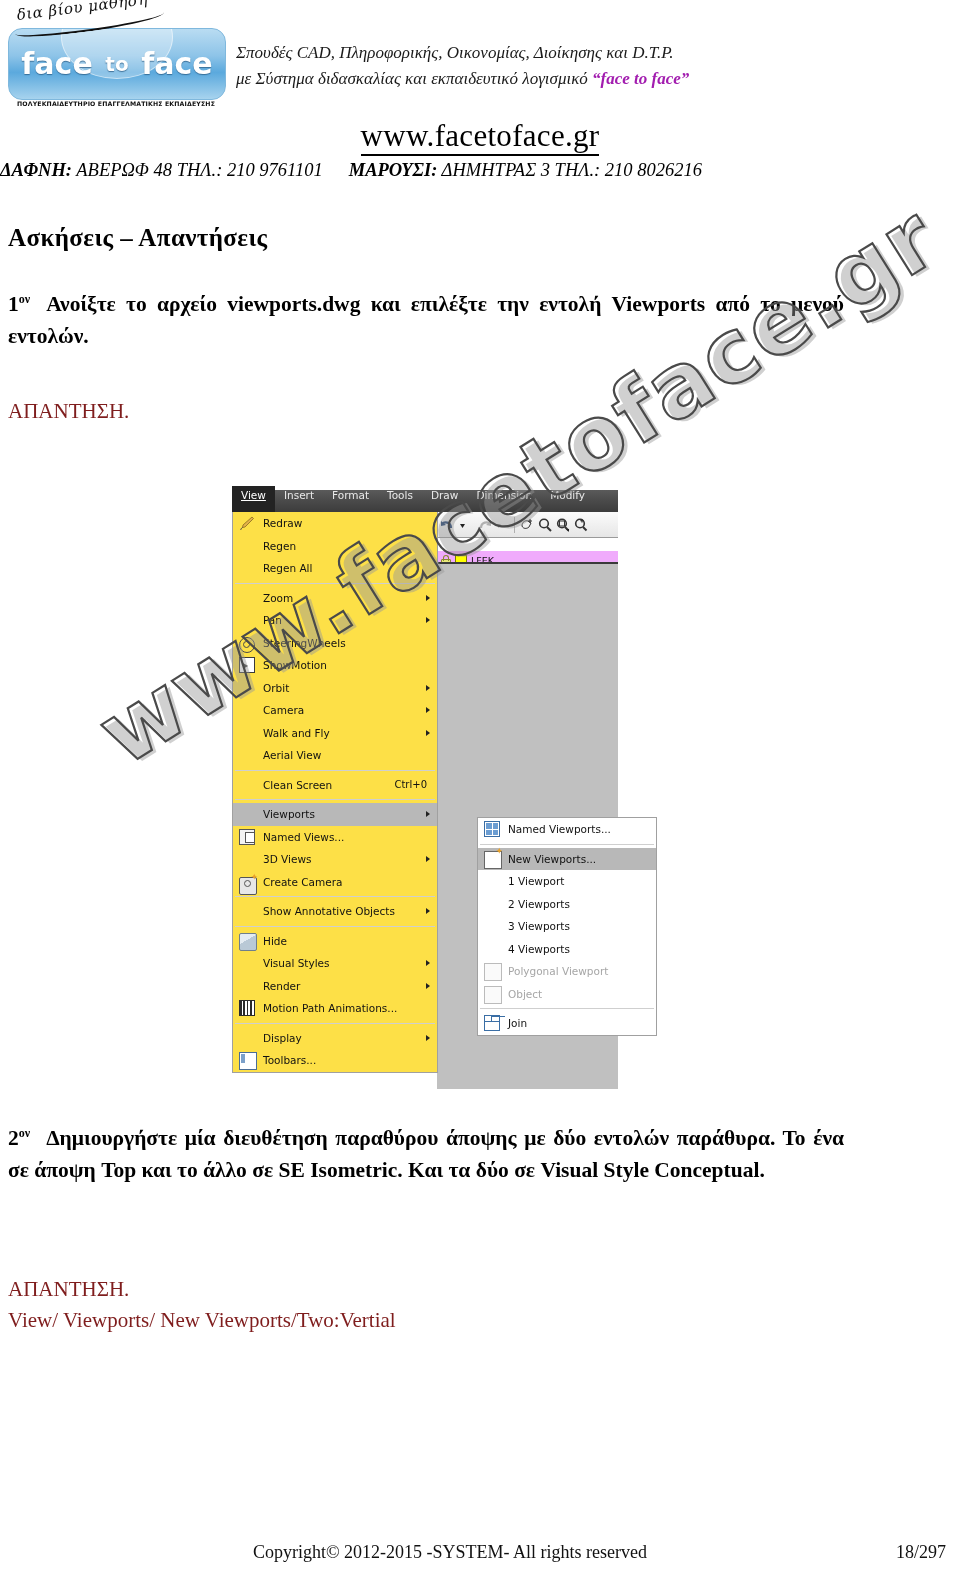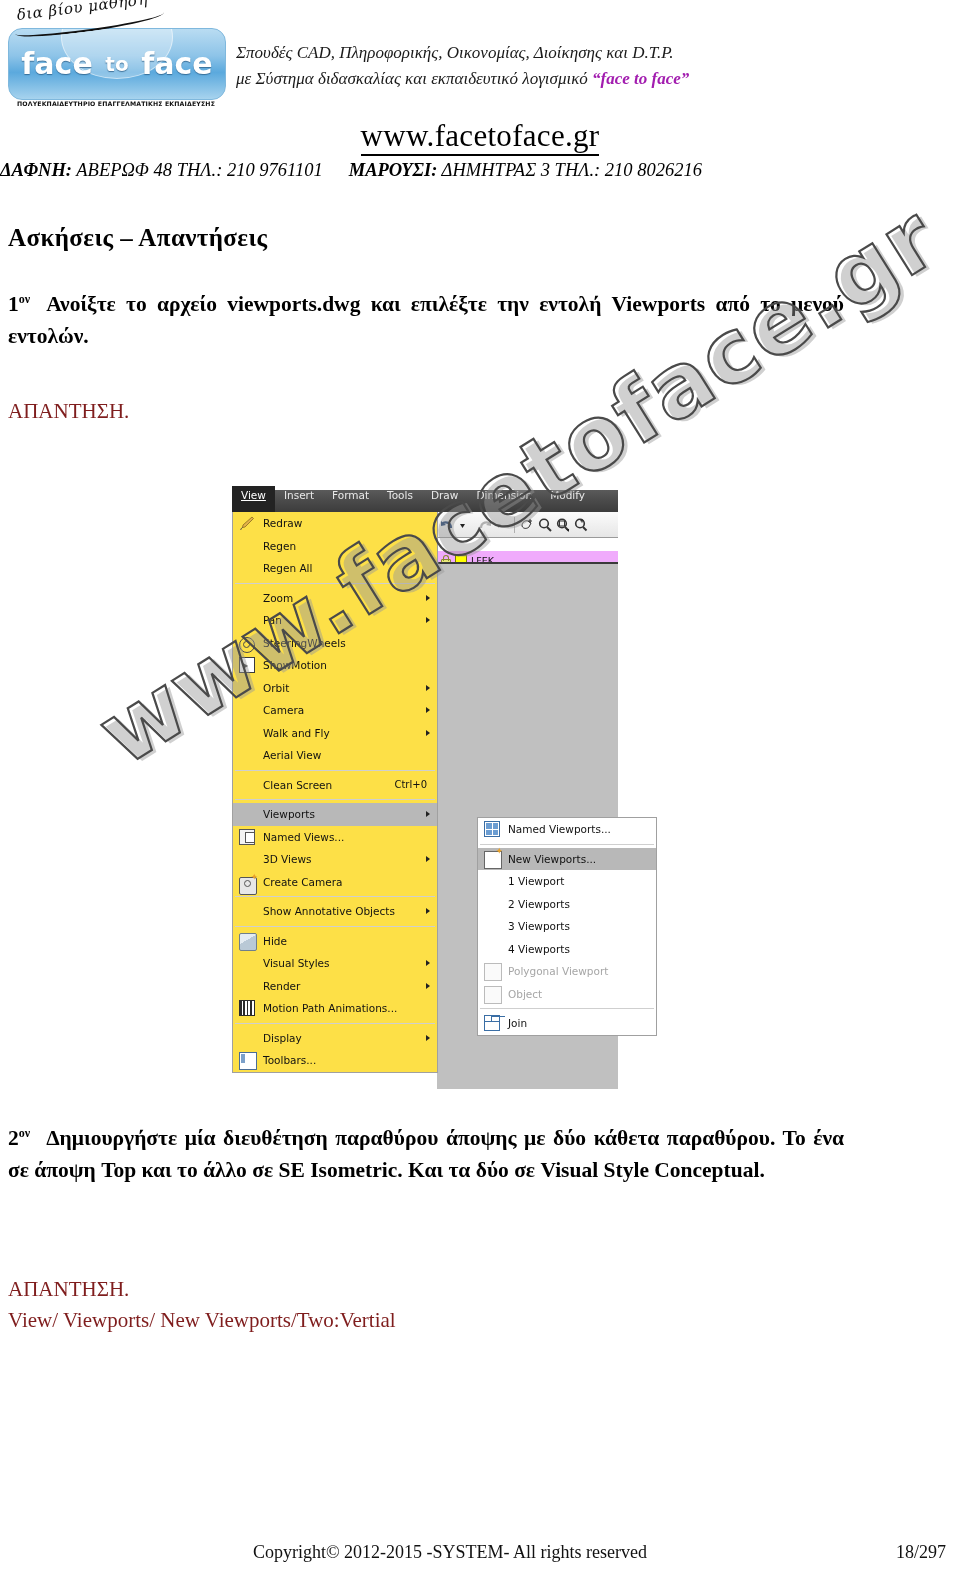--- a/index.html
+++ b/index.html
@@ -837,21 +837,21 @@
           <span>Join</span>
         </div>
     </div>
 
   </div>
 </div>
 
 <div class="watermark">www.facetoface.gr</div>
 
 <div class="q-block q2">
-  <span class="q-num"><span>2</span><sup>ον</sup></span><span class="q-gap"></span><span>Δημιουργήστε μία διευθέτηση παραθύρου άποψης με δύο κάθετα παραθύρου. Το ένα σε άποψη Top και το άλλο σε SE Isometric. Και τα δύο σε Visual Style Conceptual.</span>
+  <span class="q-num"><span>2</span><sup>ον</sup></span><span class="q-gap"></span><span>Δημιουργήστε μία διευθέτηση παραθύρου άποψης με δύο εντολών παράθυρα. Το ένα σε άποψη Top και το άλλο σε SE Isometric. Και τα δύο σε Visual Style Conceptual.</span>
 </div>
 
 <div class="ans-block ans2">
   <div>ΑΠΑΝΤΗΣΗ.</div>
   <div>View/ Viewports/ New Viewports/Two:Vertial</div>
 </div>
 
 <div class="footer">
   <div class="footer-copy">Copyright© 2012-2015 -SYSTEM- All rights reserved</div>
   <div class="footer-page">18/297</div>

